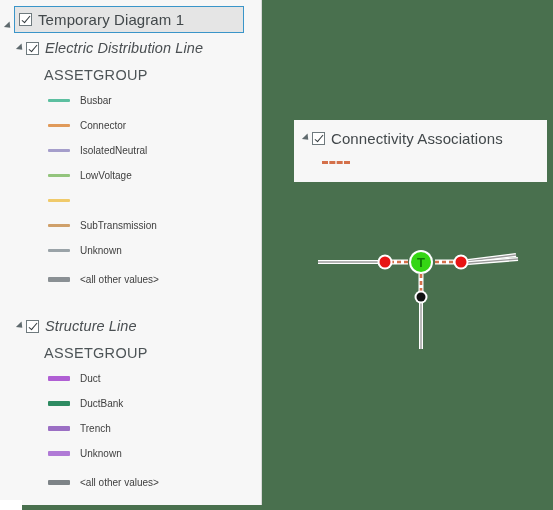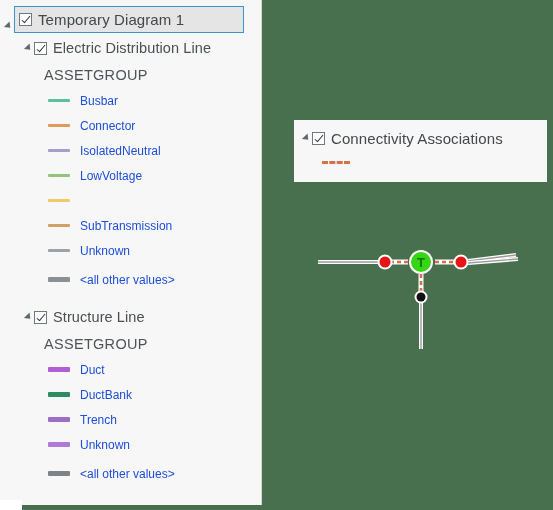--- a/index.html
+++ b/index.html
@@ -101,21 +101,21 @@
     position: absolute;
     left: 2px;
     display: flex;
     align-items: center;
     justify-content: center;
     width: 12px;
     height: 27px;
   }
 
   
-  .layer-row { padding-left: 22px; }
+  .layer-row { padding-left: 14px; font-style: italic; }
   .layer-row .toc-label { font-size: 14.5px; }
 
   
   .toc-heading {
     padding-left: 44px;
     height: 27px;
     display: flex;
     align-items: center;
     font-size: 14.5px;
     color: #4d5457;
@@ -132,22 +132,22 @@
   }
   .sym-swatch {
     width: 22px;
     height: 3px;
     border-radius: 1px;
     flex: 0 0 22px;
     margin-right: 10px;
   }
   .sym-swatch.thick { height: 5px; }
   .sym-label {
-    font-size: 12px;
-    color: #1d4ed8;
+    font-size: 10px;
+    color: #404040;
   }
   .sym-row.other { margin-top: 4px; text-align: right; }
 
   
   #connectivity-panel {
     position: absolute;
     left: 294px;
     top: 120px;
     width: 253px;
     height: 62px;
@@ -238,21 +238,21 @@
   </div>
   <div class="sym-row">
     <span class="sym-swatch" style="background:#9aa3a8;"></span>
     <span class="sym-label">Unknown</span>
   </div>
   <div class="sym-row other">
     <span class="sym-swatch thick" style="background:#8a9094;"></span>
     <span class="sym-label">&lt;all other values&gt;</span>
   </div>
 
-  <div class="toc-row layer-row" style="margin-top:12px;text-align:right;">
+  <div class="toc-row layer-row" style="margin-top:21px;text-align:right;">
     <span class="expander">
         <i></i>
       </span>
     <span class="chk"></span>
     <span class="toc-label">Structure Line</span>
   </div>
 
   <div class="toc-heading">ASSETGROUP</div>
 
   <div class="sym-row">

